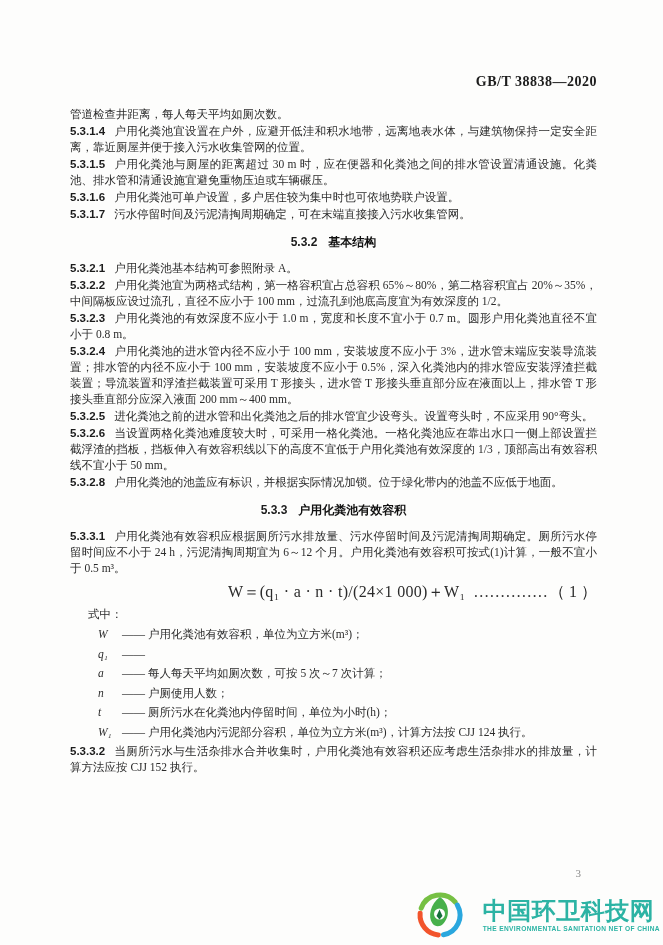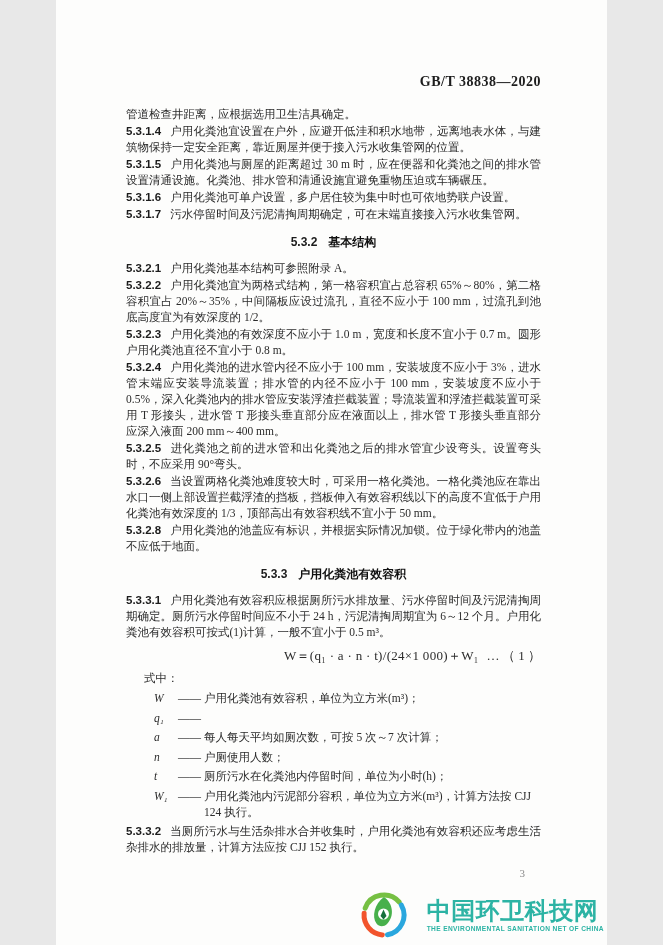--- a/index.html
+++ b/index.html
@@ -1,18 +1,18 @@
 <!DOCTYPE html>
 <html><head>
 <meta charset="utf-8">
 <style>
   html,body{margin:0;padding:0;background:#e8e8e8;}
   .page{
     position:relative;
-    width:551px;height:945px;
+    width:663px;height:945px;
     margin:0 auto;
     background:#fdfdfc;
     overflow:hidden;
     font-family:"Liberation Serif","DejaVu Serif",serif;
     color:#2b2b2b;
     box-sizing:border-box;
     padding:74px 66px 0 70px;
   }
   .doc-header{
     text-align:right;
@@ -42,21 +42,21 @@
     font-weight:bold;
     font-family:"Liberation Sans","DejaVu Sans",sans-serif;
     color:#111;
     margin:12px 0 10px 0;
     text-align:center;
   }
   .sec-heading .cnum{margin-right:11px;}
   .formula-row{
     display:flex;
     align-items:baseline;
-    font-size:13px;
+    font-size:16px;
     line-height:16px;
     margin:8px 0 6px 0;
   }
   .f-expr{
     margin-left:158px;
     white-space:nowrap;
     font-family:"Liberation Serif","DejaVu Serif",serif;
     letter-spacing:0.3px;
   }
   .f-dots{
@@ -122,21 +122,21 @@
   }
   .logo-icon{display:inline-block;width:50px;height:50px;}
 </style>
 </head>
 <body>
 
 <div class="page">
 
   <div class="doc-header">GB/T 38838—2020</div>
 
-  <p class="plain">管道检查井距离，应根据选用卫生洁具确定。</p>
+  <p class="plain">管道检查井距离，每人每天平均如厕次数。</p>
 
   <p class="clause"><span class="cnum">5.3.1.4</span><span>户用化粪池宜设置在户外，应避开低洼和积水地带，远离地表水体，与建筑物保持一定安全距离，靠近厕屋并便于接入污水收集管网的位置。</span></p>
   <p class="clause"><span class="cnum">5.3.1.5</span><span>户用化粪池与厕屋的距离超过 30 m 时，应在便器和化粪池之间的排水管设置清通设施。化粪池、排水管和清通设施宜避免重物压迫或车辆碾压。</span></p>
   <p class="clause"><span class="cnum">5.3.1.6</span><span>户用化粪池可单户设置，多户居住较为集中时也可依地势联户设置。</span></p>
   <p class="clause"><span class="cnum">5.3.1.7</span><span>污水停留时间及污泥清掏周期确定，可在末端直接接入污水收集管网。</span></p>
 
   <div class="sec-heading"><span class="cnum">5.3.2</span><span>基本结构</span></div>
 
   <p class="clause"><span class="cnum">5.3.2.1</span><span>户用化粪池基本结构可参照附录 A。</span></p>
   <p class="clause"><span class="cnum">5.3.2.2</span><span>户用化粪池宜为两格式结构，第一格容积宜占总容积 65%～80%，第二格容积宜占 20%～35%，中间隔板应设过流孔，直径不应小于 100 mm，过流孔到池底高度宜为有效深度的 1/2。</span></p>

